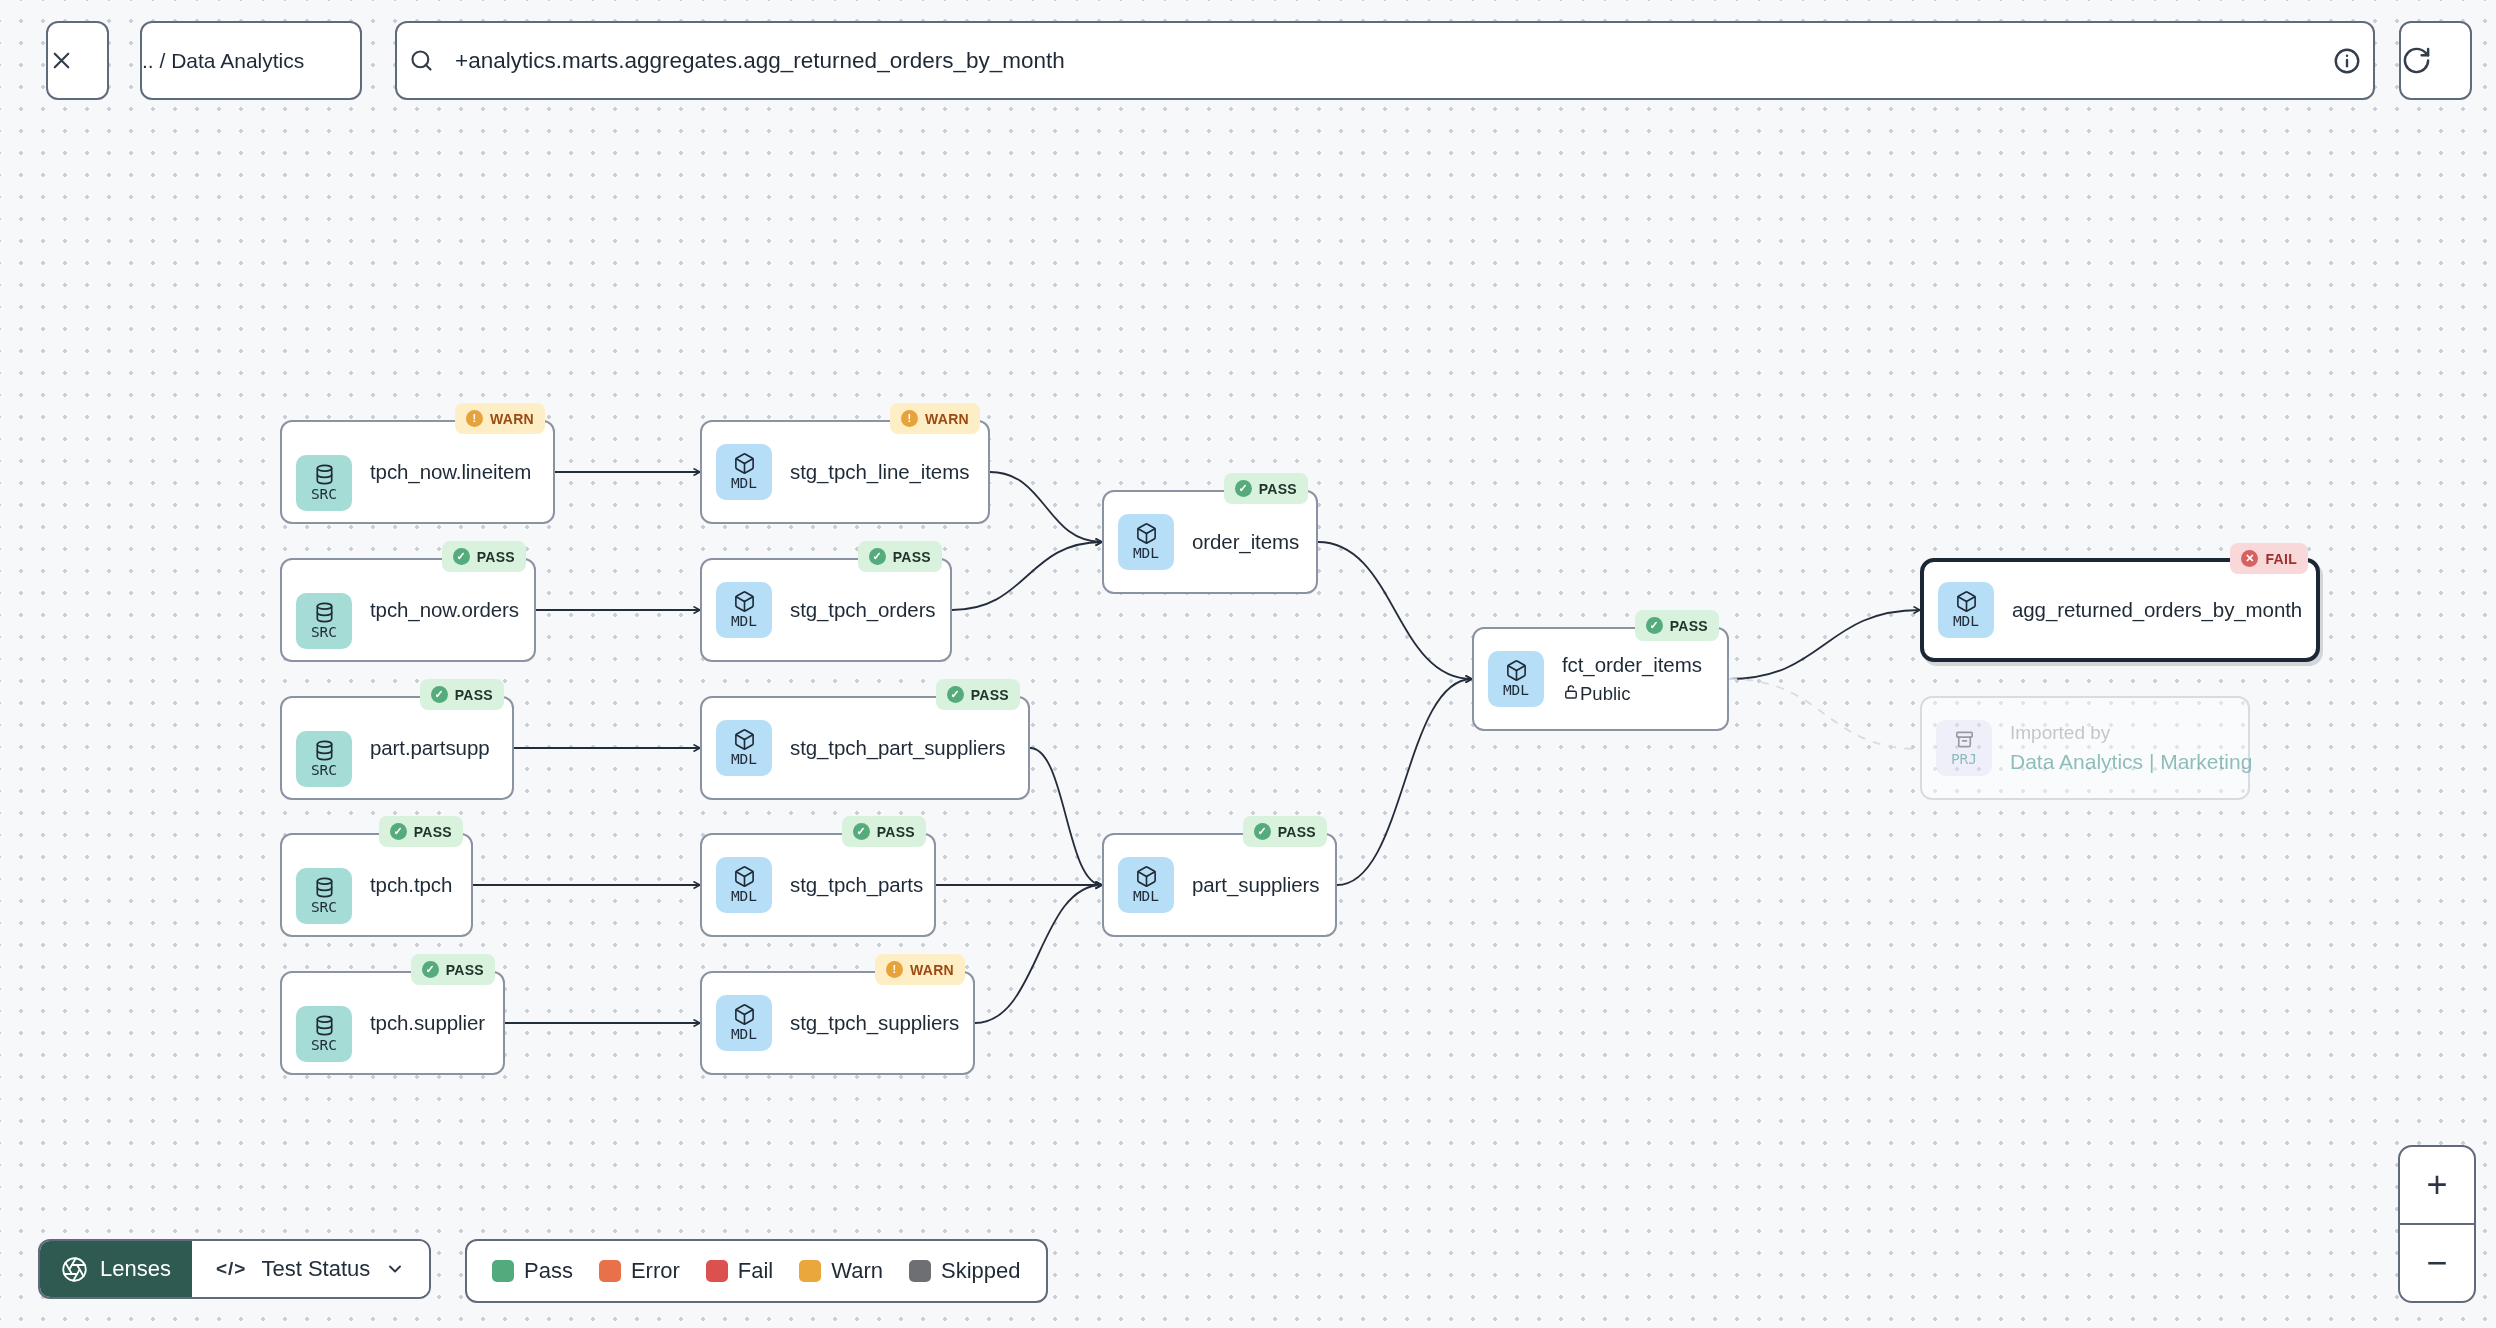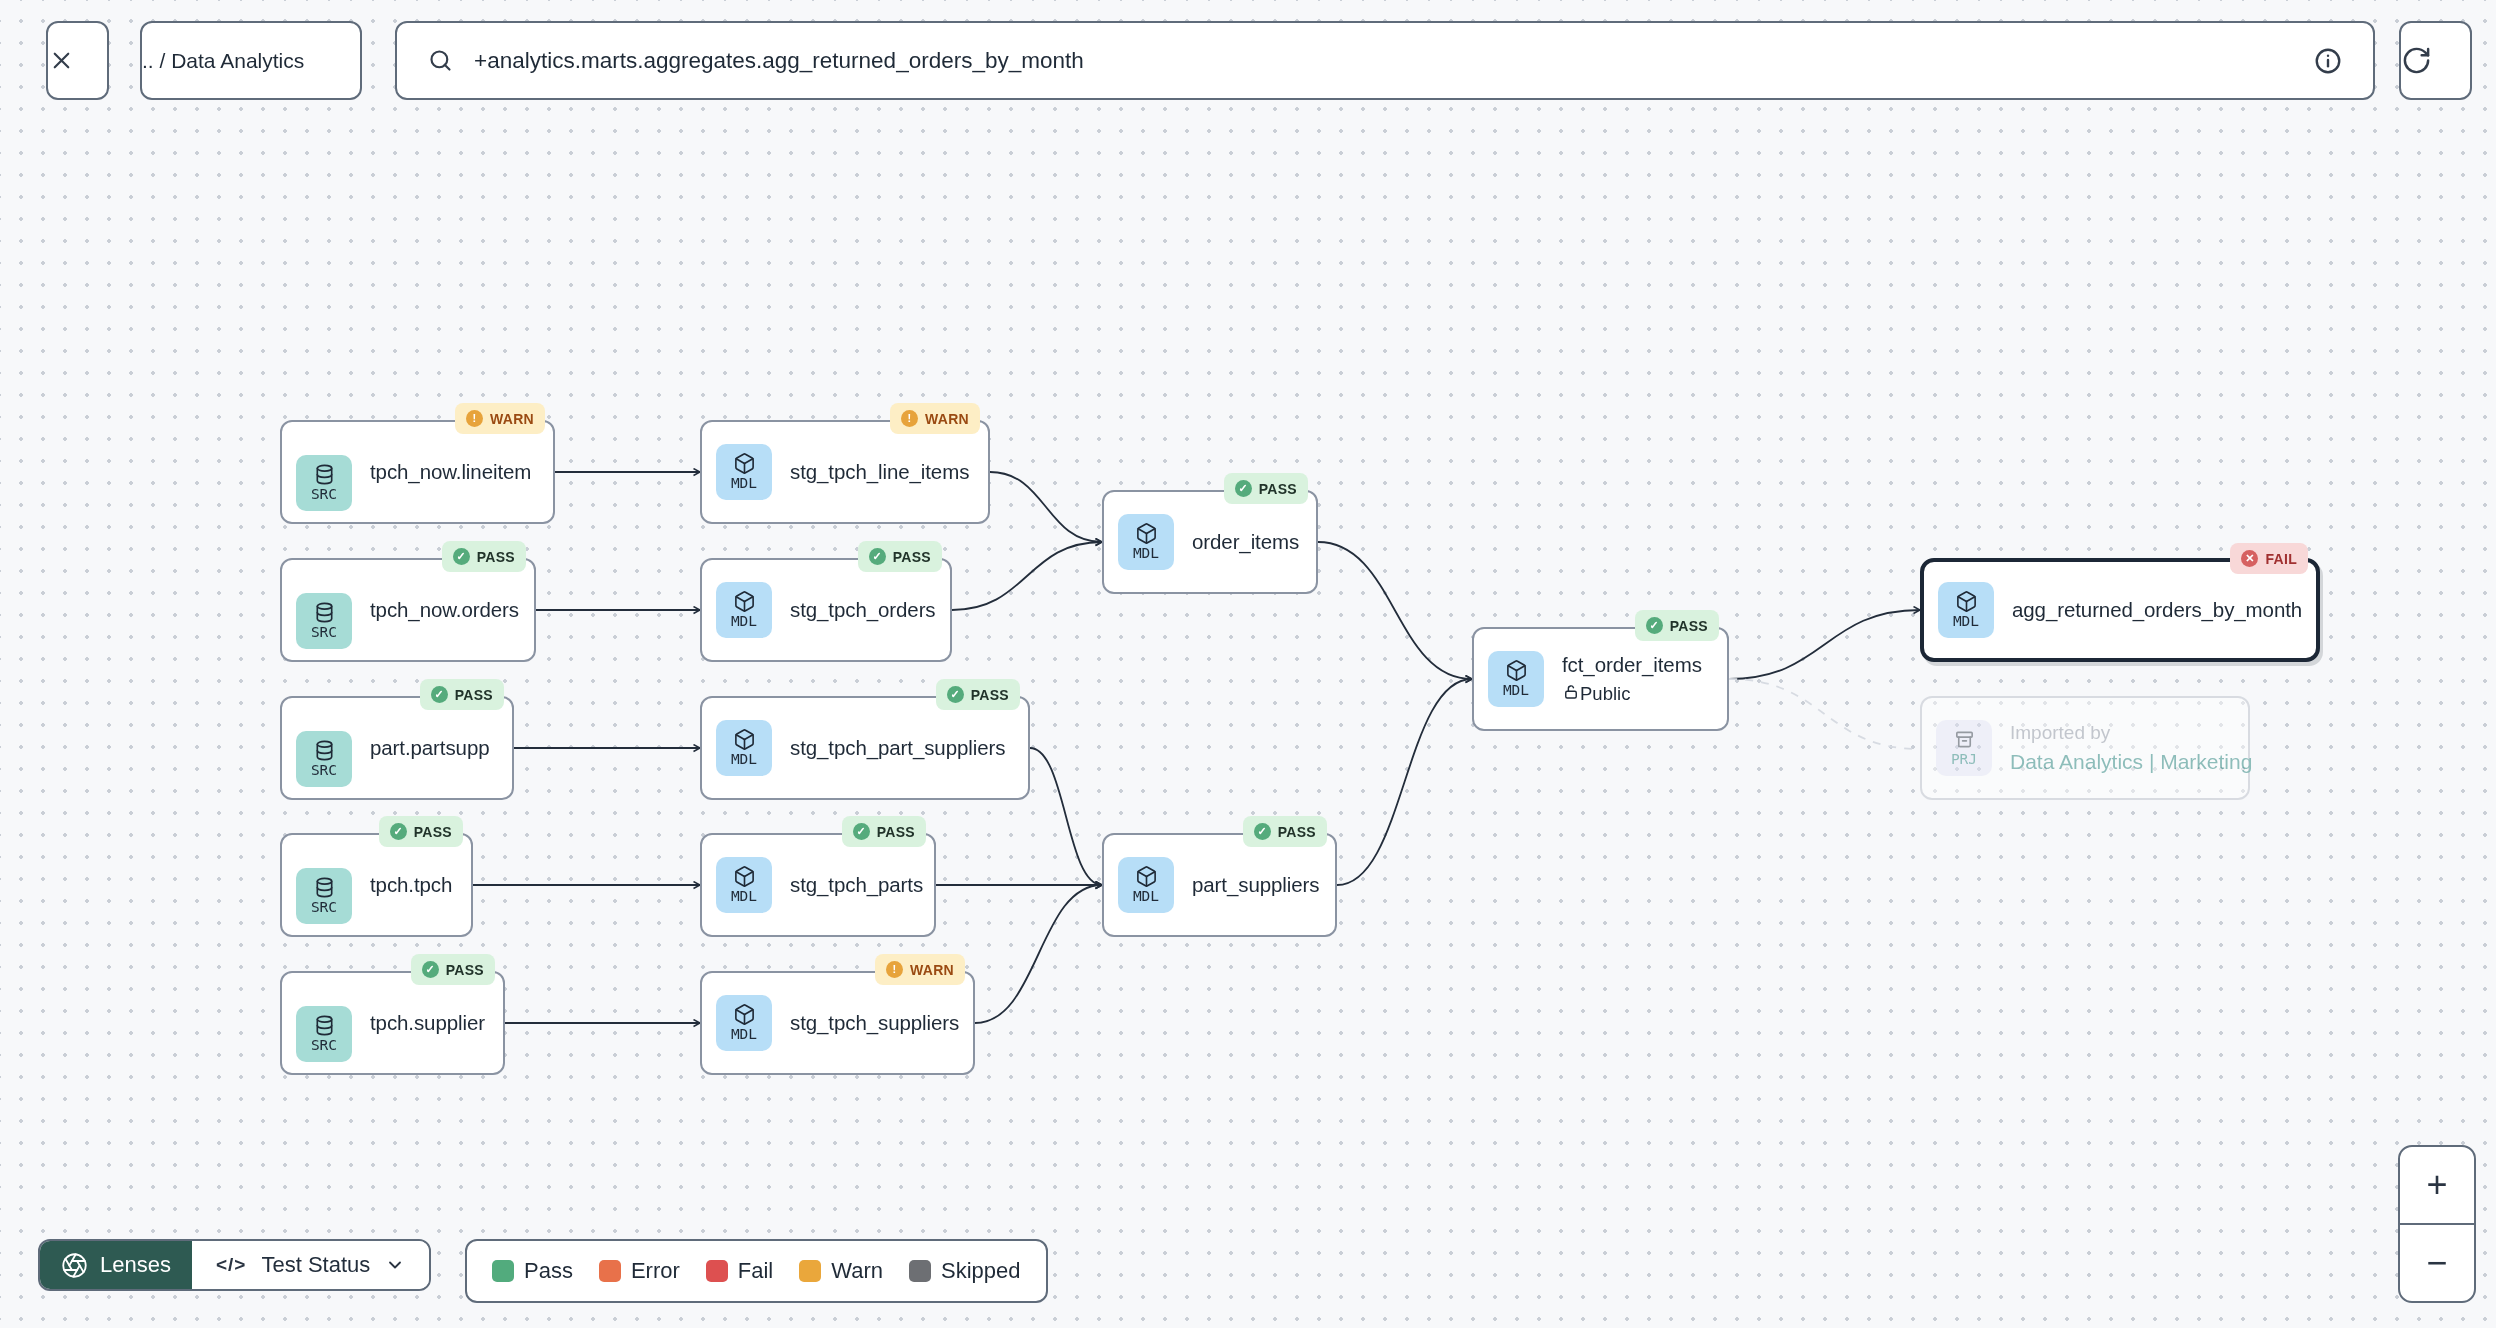--- a/index.html
+++ b/index.html
@@ -9,21 +9,21 @@
     background-image:radial-gradient(circle,rgba(165,172,184,.55) 1.6px,transparent 1.6px);
     background-size:22px 22px;background-position:10px 10px;}
   svg.edges{position:absolute;inset:0;width:2496px;height:1328px;}
 
   
   .tb{position:absolute;top:21px;height:79px;background:#fff;border:2px solid #5f6b7a;
     border-radius:12px;box-sizing:border-box;display:flex;align-items:center;}
   .tb svg{stroke:#333d4b;fill:none;stroke-width:1.9;stroke-linecap:round;stroke-linejoin:round;}
   #close-btn{left:46px;width:63px;}
   #breadcrumb{left:140px;width:222px;font-size:21px;}
-  #searchbox{left:395px;width:1980px;justify-content:flex-start;padding:0 30px;gap:18px;}
+  #searchbox{left:395px;width:1980px;justify-content:flex-start;padding:0 11px;gap:18px;}
   #searchbox input{flex:1;border:none;outline:none;background:transparent;font-family:inherit;
     font-size:22.5px;color:#1f2a37;}
   #refresh-btn{left:2399px;width:73px;}
 
   
   .node{position:absolute;height:104px;background:#fff;border:2px solid #8a93a2;border-radius:12px;
     box-sizing:border-box;display:flex;align-items:center;padding:0 14px;gap:18px;white-space:nowrap;}
   .node.selected{border:4px solid #1c2736;border-radius:14px;box-shadow:3px 4px 0 rgba(25,35,50,.16);}
   .node.faded{opacity:.45;border-color:#b4bac4;}
   .chip{width:56px;height:56px;border-radius:10px;display:flex;flex-direction:column;
@@ -48,21 +48,21 @@
   .badge .dot{width:17px;height:17px;border-radius:50%;color:#fff;font-size:11px;font-weight:bold;
     display:flex;align-items:center;justify-content:center;line-height:1;}
   .badge-PASS{background:#d9f2de;color:#21332a;}
   .badge-PASS .dot{background:#55ab7c;}
   .badge-WARN{background:#fdeec5;color:#9a4a12;}
   .badge-WARN .dot{background:#e7a33b;}
   .badge-FAIL{background:#f8d8d8;color:#a03030;}
   .badge-FAIL .dot{background:#d66161;}
 
   
-  .lenses{position:absolute;left:38px;top:1239px;height:52px;border:2px solid #5f6b7a;border-radius:12px;
+  .lenses{position:absolute;left:38px;top:1239px;height:60px;border:2px solid #5f6b7a;border-radius:12px;
     background:#fff;display:flex;overflow:hidden;box-sizing:border-box;align-items:stretch;}
   .lens-dark{background:#2e5a52;color:#fff;display:flex;align-items:center;gap:12px;
     padding:0 21px;font-size:22px;}
   .lens-dark svg{width:27px;height:27px;stroke:#fff;fill:none;stroke-width:1.6;
     stroke-linecap:round;stroke-linejoin:round;}
   .lens-sel{display:flex;align-items:center;gap:15px;padding:0 24px;font-size:22px;color:#232e3c;
     background:#fff;}
   .lens-sel .code{font-size:19px;letter-spacing:1px;font-weight:bold;color:#2a3442;}
   .lens-sel svg{width:20px;height:20px;stroke:#2a3442;fill:none;stroke-width:2.2;
     stroke-linecap:round;stroke-linejoin:round;}

